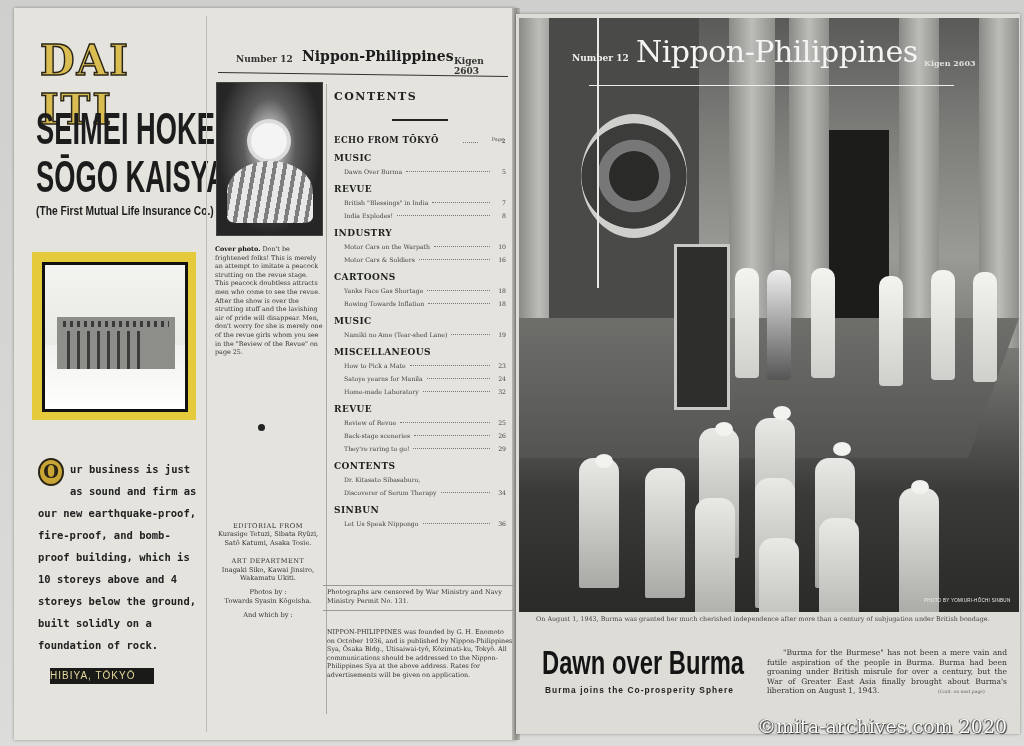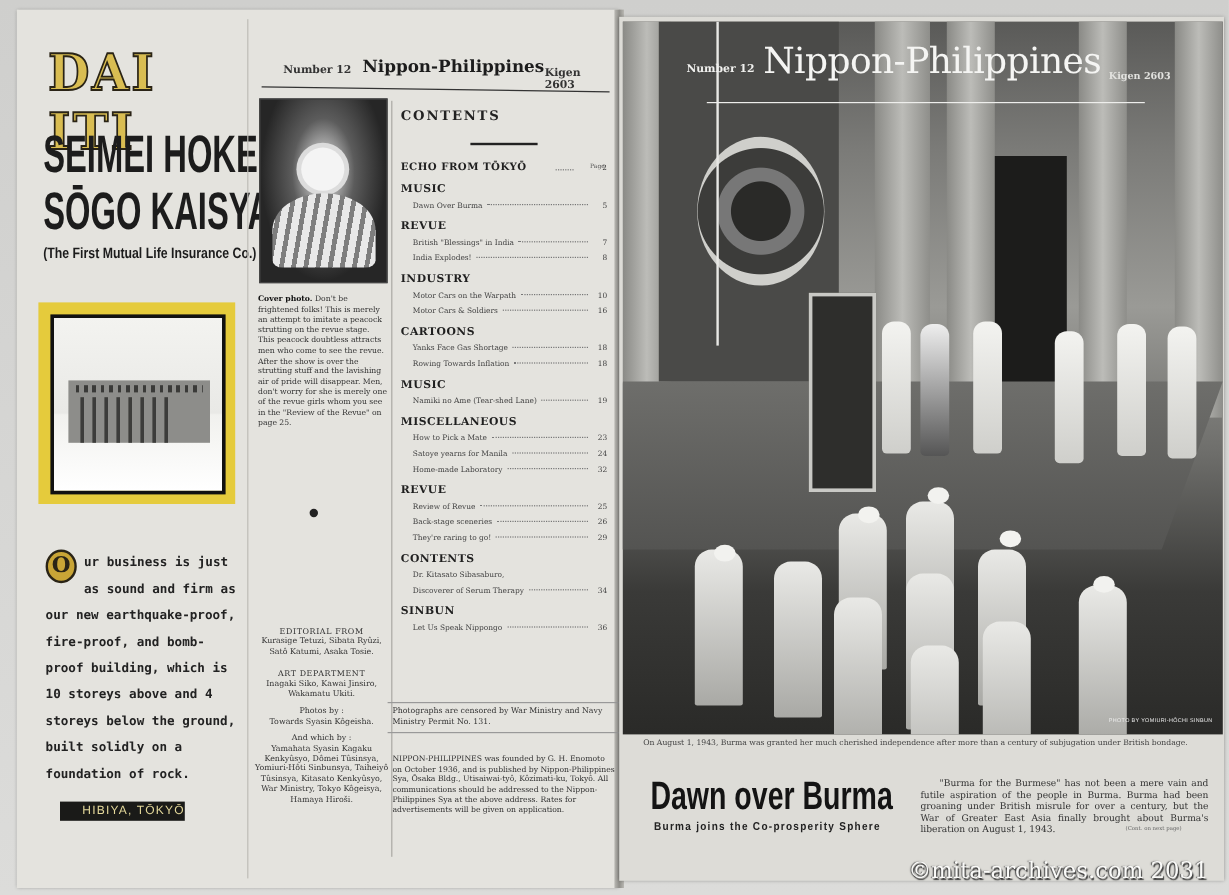--- a/index.html
+++ b/index.html
@@ -35,21 +35,21 @@
   .ad-photo-frame { position:absolute; left:10px; top:226px; width:164px; height:168px; background:#e5cb3c; }
   .ad-photo-inner { position:absolute; left:10px; top:10px; width:140px; height:144px; border:3px solid #111; background:linear-gradient(#f3f3f0 0%,#e9e9e6 55%,#f1f1ee 56%,#ffffff 100%); }
   .bldg { position:absolute; left:12px; top:52px; width:118px; height:52px; background:#8d8d8a; }
   .bldg .col { position:absolute; top:14px; width:3px; height:38px; background:#3c3c3a; }
   .bldg .win { position:absolute; top:4px; left:6px; right:6px; height:6px;
     background:repeating-linear-gradient(90deg,#3a3a38 0 3px,transparent 3px 7px); }
   .ad-body { position:absolute; left:16px; top:432px; width:160px; font-family:"DejaVu Sans Mono", monospace; font-weight:bold; font-size:10.5px; line-height:22px; color:#222; }
   .dropcap { float:left; width:22px; height:24px; margin:0 6px 0 0; background:#c9a536; border:2px solid #2a2416; border-radius:50%;
     font-family:"DejaVu Serif", serif; font-size:18px; font-weight:bold; text-align:center; line-height:24px; color:#2a2416; }
   .ad-badge { position:absolute; left:28px; top:642px; width:104px; height:16px; background:#1a1a18; color:#e4d89a;
-    font-family:"Liberation Sans", sans-serif; font-size:10px; letter-spacing:1px; text-align:right; line-height:16px; }
+    font-family:"Liberation Sans", sans-serif; font-size:10px; letter-spacing:1px; text-align:left; line-height:16px; }
   .ad-divider { position:absolute; left:206px; top:16px; width:1px; height:716px; background:#bdbcb6; }
 
   
   .lhead { position:absolute; left:232px; top:48px; width:278px; }
   .lhead .num { position:absolute; left:4px; top:6px; font-size:9px; font-weight:bold; color:#333; }
   .lhead .title { position:absolute; left:70px; top:0; font-size:14px; font-weight:bold; color:#1c1c1c; }
   .lhead .kigen { position:absolute; left:222px; top:8px; font-size:9px; font-weight:bold; color:#333; }
   .lhead-rule { position:absolute; left:218px; top:74px; width:290px; height:1px; background:#333; transform:rotate(0.8deg); }
 
   
@@ -167,21 +167,20 @@
   <div class="head">EDITORIAL FROM</div>
   <div>Kurasige Tetuzi, Sibata Ryûzi, Satô Katumi, Asaka Tosie.</div>
   <div class="gap"></div>
   <div class="head">ART DEPARTMENT</div>
   <div>Inagaki Siko, Kawai Jinsiro, Wakamatu Ukiti.</div>
   <div class="gap"></div>
   <div>Photos by :</div>
   <div>Towards Syasin Kôgeisha.</div>
   <div class="gap"></div>
   <div>And which by :</div>
-  <div>Yamahata Syasin Kagaku Kenkyûsyo, Dômei Tûsinsya, Yomiuri-Hôti Sinbunsya, Taiheiyô Tûsinsya, Kitasato Kenkyûsyo, War Ministry, Tokyo Kôgeisya, Hamaya Hiroši.</div>
 </div>
 <div class="col-divider"></div>
 
 <div class="toc">
   <div class="toc-title">CONTENTS</div>
   <div class="toc-rule"></div>
   <div class="toc-pagehdr">Page</div>
   <div id="toc-body">
       <div class="sec" style="display: flex; align-items: baseline;">
         <span>ECHO FROM TŌKYŌ</span>
@@ -329,13 +328,13 @@
 <div class="rhead-kigen">Kigen 2603</div>
 <div class="rhead-rule"></div>
 <div class="photo-credit">PHOTO BY YOMIURI-HÔCHI SINBUN</div>
 
 <div class="rcaption">On August 1, 1943, Burma was granted her much cherished independence after more than a century of subjugation under British bondage.</div>
 <div class="rtitle">Dawn over Burma</div>
 <div class="rsub">Burma joins the Co-prosperity Sphere</div>
 <div class="rbody">"Burma for the Burmese" has not been a mere vain and futile aspiration of the people in Burma. Burma had been groaning under British misrule for over a century, but the War of Greater East Asia finally brought about Burma's liberation on August 1, 1943.</div>
 <div class="rcont">(Cont. on next page)</div>
 
-<div class="watermark">©mita-archives.com 2031</div>
+<div class="watermark">©mita-archives.com 2020</div>
 
 </body></html>

